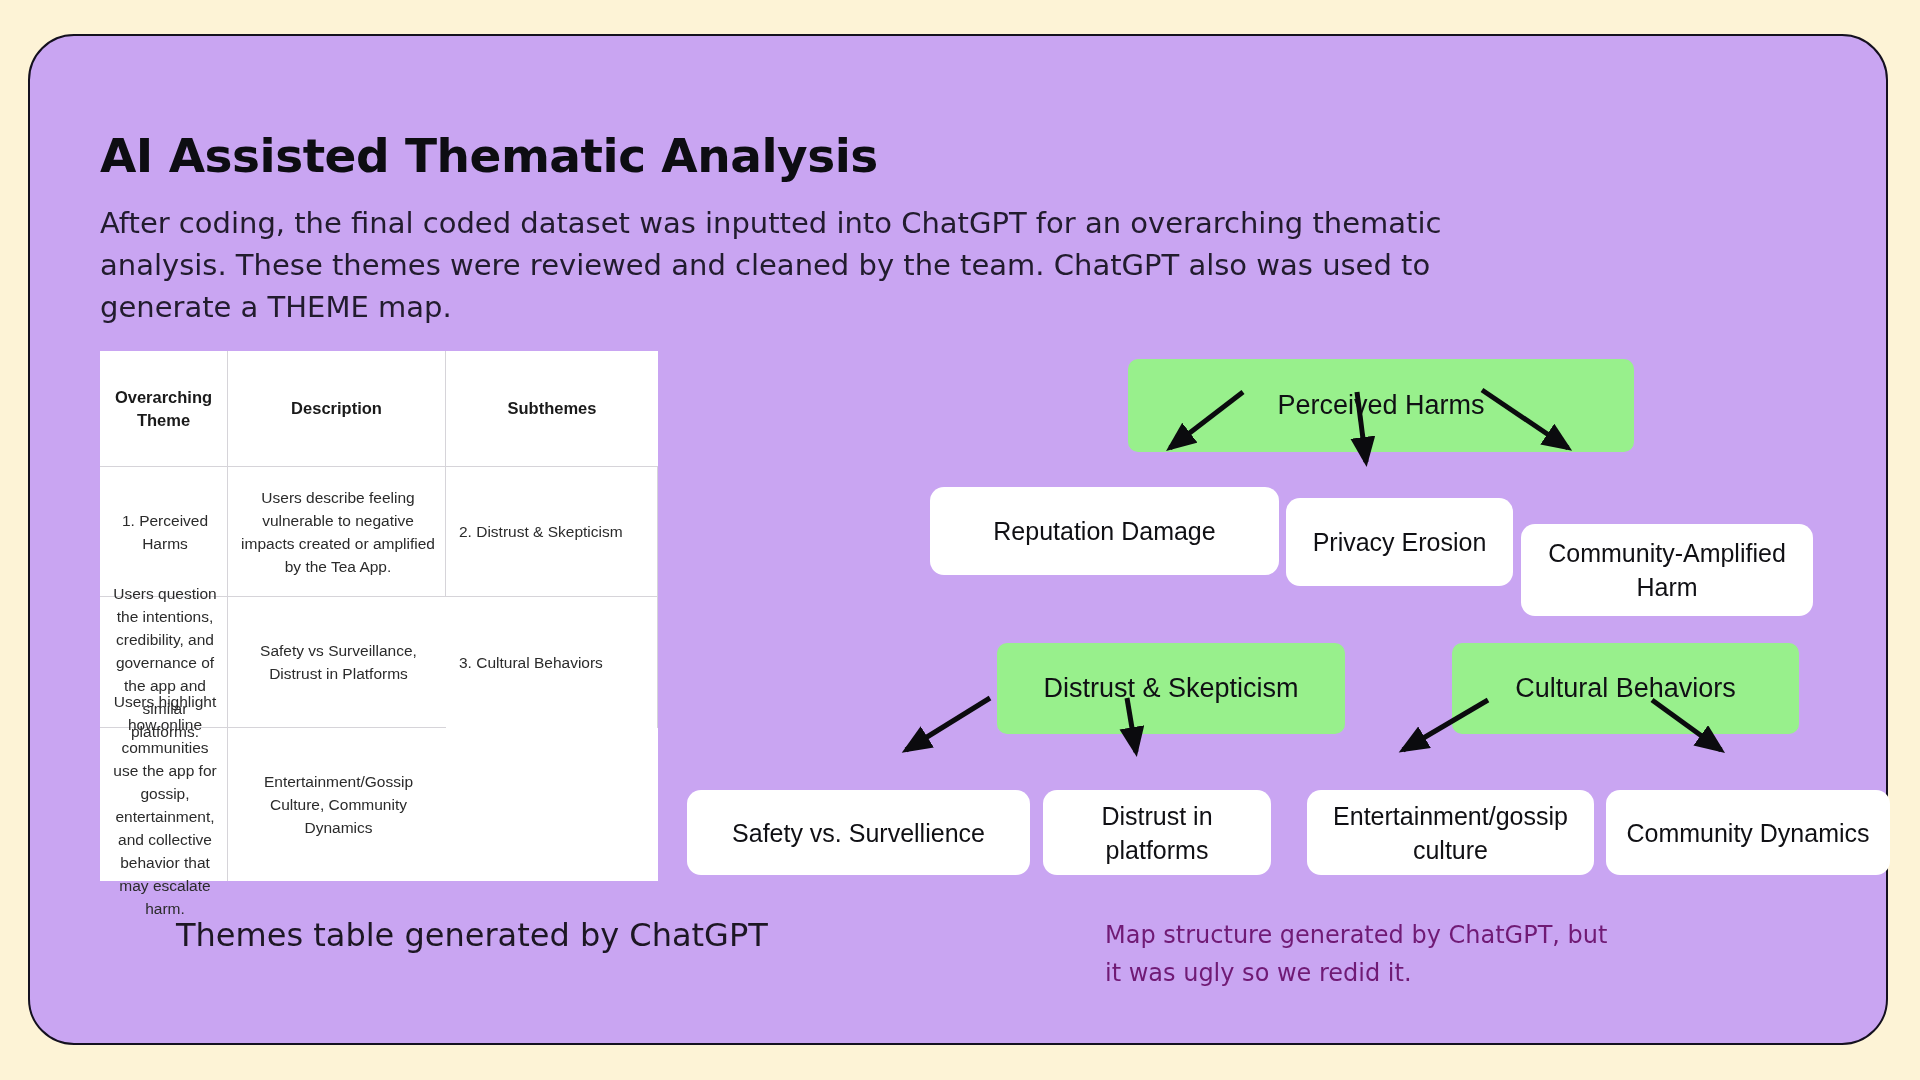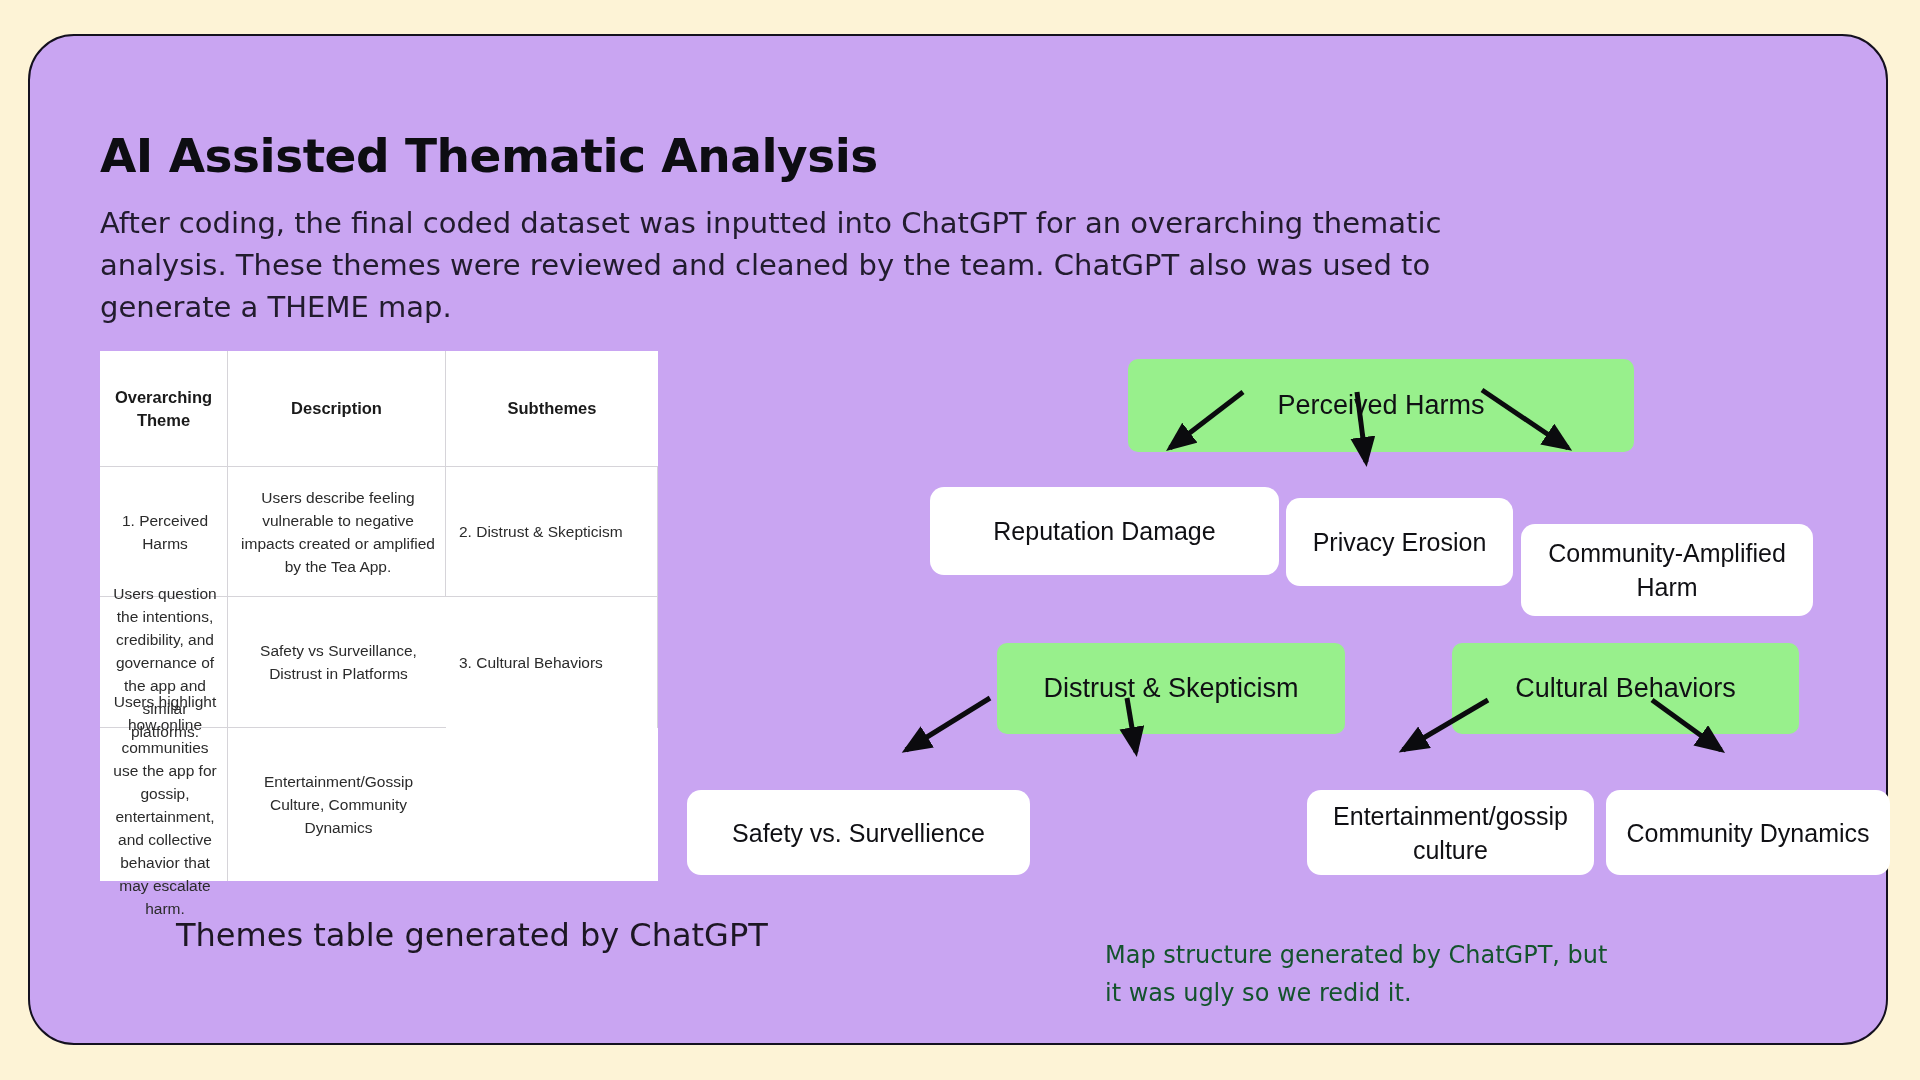--- a/index.html
+++ b/index.html
@@ -103,23 +103,22 @@
 
   .arrows {
     position: absolute; left: 0; top: 0;
     width: 1920px; height: 1080px;
     pointer-events: none;
   }
 
   .map-caption {
     position: absolute; left: 1075px; top: 880px;
     font-size: 24px; line-height: 38px;
-    color: #14532d;
+    color: #701a75;
     font-family: "DejaVu Sans", sans-serif;
-    margin-top: 20px;
   }
 </style>
 </head>
 <body>
 
 <div class="stage">
   <div class="card">
 
     <div class="title">AI Assisted Thematic Analysis</div>
     <div class="intro">After coding, the final coded dataset was inputted into ChatGPT for an overarching thematic analysis. These themes were reviewed and cleaned by the team. ChatGPT also was used to generate a THEME map.</div>
@@ -143,20 +142,21 @@
 
     <div class="table-caption">Themes table generated by ChatGPT</div>
 
     <div class="node green" id="node-perceived-harms">Perceived Harms</div>
     <div class="node white" id="node-reputation-damage">Reputation Damage</div>
     <div class="node white" id="node-privacy-erosion">Privacy Erosion</div>
     <div class="node white" id="node-community-amplified">Community-Amplified Harm</div>
     <div class="node green" id="node-distrust-skepticism">Distrust &amp; Skepticism</div>
     <div class="node green" id="node-cultural-behaviors">Cultural Behaviors</div>
     <div class="node white" id="node-safety-surveillance">Safety vs. Survellience</div>
+    <div class="node white" id="node-distrust-platforms">Distrust in platforms</div>
     <div class="node white" id="node-entertainment-gossip">Entertainment/gossip culture</div>
     <div class="node white" id="node-community-dynamics">Community Dynamics</div>
 
     <div class="map-caption">
       <div>Map structure generated by ChatGPT, but</div>
       <div>it was ugly so we redid it.</div>
     </div>
   </div>
 
   <svg class="arrows" viewBox="0 0 1920 1080" xmlns="http://www.w3.org/2000/svg">

